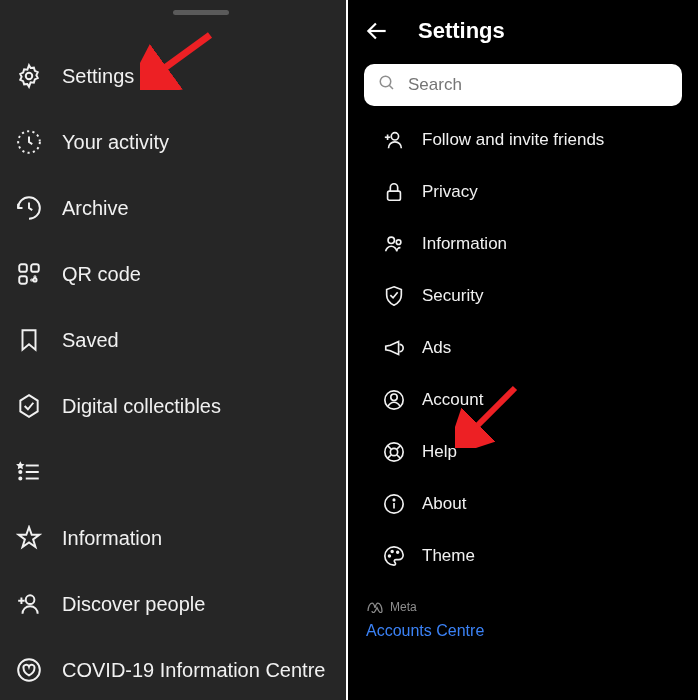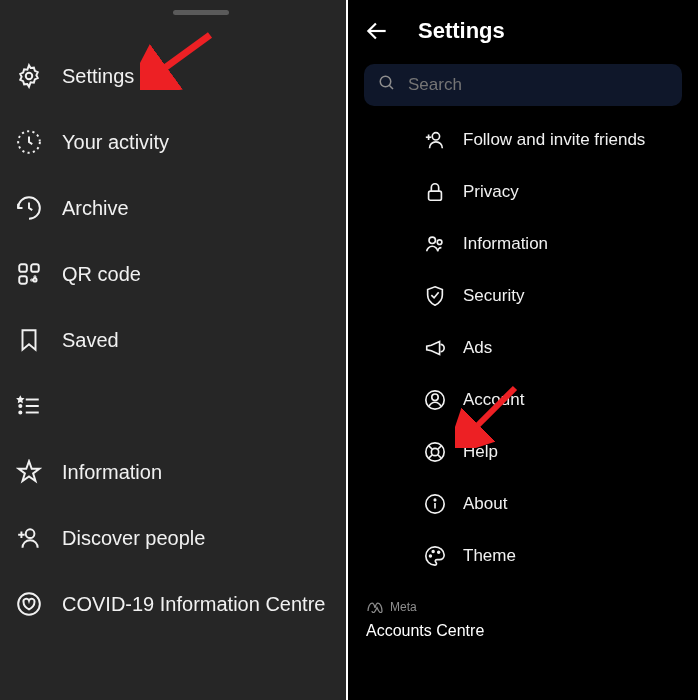--- a/index.html
+++ b/index.html
@@ -65,56 +65,55 @@
       margin-right: 28px;
       cursor: pointer;
     }
     .header-right h1 {
       color: #fff;
       font-size: 22px;
       font-weight: 600;
     }
     .search-box {
       margin: 0 16px 8px;
-      background: #0f172a;
+      background: #ffffff;
       border-radius: 10px;
       padding: 10px 14px;
       display: flex;
       align-items: center;
     }
     .search-box svg { width: 18px; height: 18px; stroke: #8e8e8e; fill: none; stroke-width: 2; margin-right: 12px; }
     .search-box input {
       background: transparent;
       border: none;
       color: #8e8e8e;
       font-size: 17px;
       outline: none;
       width: 100%;
     }
     .panel-right .menu-item {
       padding: 14px 34px;
       font-size: 17px;
-      margin-left: 41px;
     }
     .panel-right .menu-item .icon { width: 24px; height: 24px; margin-right: 16px; }
     .panel-right .menu-item svg { width: 22px; height: 22px; }
     
     .meta-section {
       padding: 18px 18px 0;
     }
     .meta-logo {
       display: flex;
       align-items: center;
       color: #8e8e8e;
       font-size: 12px;
       margin-bottom: 8px;
     }
     .meta-logo svg { width: 18px; height: 12px; margin-right: 6px; }
     .accounts-link {
-      color: #ffffff;
+      color: #3b82f6;
       font-size: 16px;
       cursor: pointer;
     }
     
     .arrow {
       position: absolute;
       pointer-events: none;
     }
     .arrow-left { top: 30px; left: 140px; }
     .arrow-right { top: 378px; left: 455px; }
@@ -172,20 +171,29 @@
 
   <div class="menu-item">
     <span class="icon">
       <svg viewBox="0 0 24 24">
           <path d="M6 3h12v18l-6-5-6 5z"></path>
         </svg>
     </span>
     <span>Saved</span>
   </div>
 
+  <div class="menu-item">
+    <span class="icon">
+      <svg viewBox="0 0 24 24">
+          <path d="M12 2l8 5v10l-8 5-8-5V7z"></path>
+          <path d="M8 12l3 3 5-6"></path>
+        </svg>
+    </span>
+    <span>Digital collectibles</span>
+  </div>
 
   <div class="menu-item">
     <span class="icon">
       <svg viewBox="0 0 24 24">
           <line x1="9" y1="6" x2="21" y2="6"></line>
           <line x1="9" y1="12" x2="21" y2="12"></line>
           <line x1="9" y1="18" x2="21" y2="18"></line>
           <path d="M4 4l0.6 1.2 1.4 0.2-1 1 0.2 1.4L4 7.2 2.8 7.8 3 6.4l-1-1 1.4-0.2z" fill="#f1f1f1"></path>
           <circle cx="4" cy="12" r="1" fill="#f1f1f1"></circle>
           <circle cx="4" cy="18" r="1" fill="#f1f1f1"></circle>

